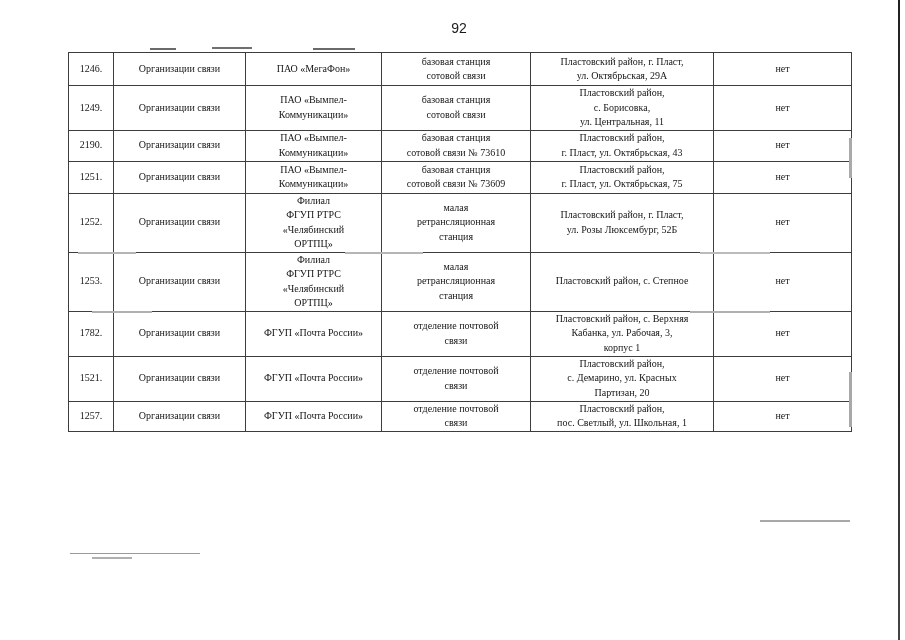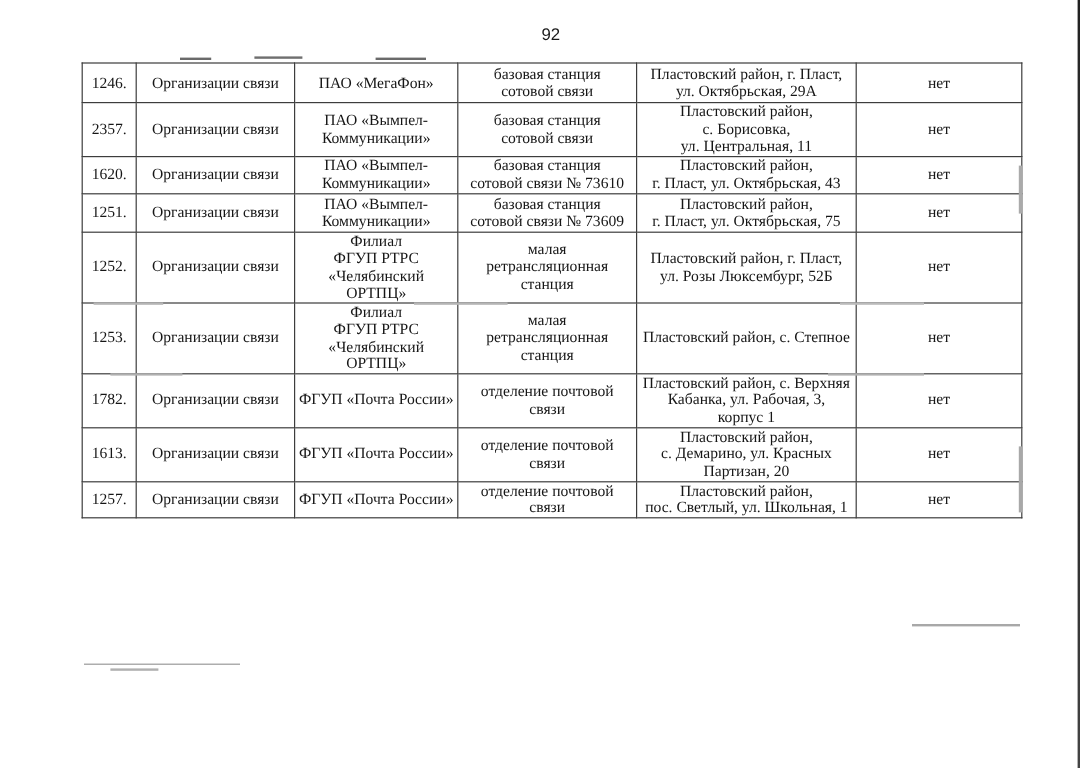--- a/index.html
+++ b/index.html
@@ -25,21 +25,21 @@
     font-family: "Liberation Sans", sans-serif;
     color: #1a1a1a;
   }
   table.doc-table {
     position: absolute;
     left: 68px;
     top: 52px;
     width: 783px;
     border-collapse: collapse;
     table-layout: fixed;
-    font-size: 13px;
+    font-size: 10px;
     line-height: 14.5px;
   }
   table.doc-table td {
     border: 1px solid #3d3d3d;
     text-align: center;
     vertical-align: middle;
     padding: 0 2px;
     white-space: pre-line;
     overflow: hidden;
   }
@@ -74,33 +74,33 @@
       <td>1246.</td>
       <td>Организации связи</td>
       <td>ПАО «МегаФон»</td>
       <td>базовая станция
 сотовой связи</td>
       <td>Пластовский район, г. Пласт,
 ул. Октябрьская, 29А</td>
       <td>нет</td>
     </tr>
     <tr style="height:44px">
-      <td>2357.</td>
+      <td>1249.</td>
       <td>Организации связи</td>
       <td>ПАО «Вымпел-
 Коммуникации»</td>
       <td>базовая станция
 сотовой связи</td>
       <td>Пластовский район,
 с. Борисовка,
 ул. Центральная, 11</td>
       <td>нет</td>
     </tr>
     <tr style="height:31px">
-      <td>1620.</td>
+      <td>2190.</td>
       <td>Организации связи</td>
       <td>ПАО «Вымпел-
 Коммуникации»</td>
       <td>базовая станция
 сотовой связи № 73610</td>
       <td>Пластовский район,
 г. Пласт, ул. Октябрьская, 43</td>
       <td>нет</td>
     </tr>
     <tr style="height:32px">
@@ -146,21 +146,21 @@
       <td>Организации связи</td>
       <td>ФГУП «Почта России»</td>
       <td>отделение почтовой
 связи</td>
       <td>Пластовский район, с. Верхняя
 Кабанка, ул. Рабочая, 3,
 корпус 1</td>
       <td>нет</td>
     </tr>
     <tr style="height:45px">
-      <td>1613.</td>
+      <td>1521.</td>
       <td>Организации связи</td>
       <td>ФГУП «Почта России»</td>
       <td>отделение почтовой
 связи</td>
       <td>Пластовский район,
 с. Демарино, ул. Красных
 Партизан, 20</td>
       <td>нет</td>
     </tr>
     <tr style="height:29px">

